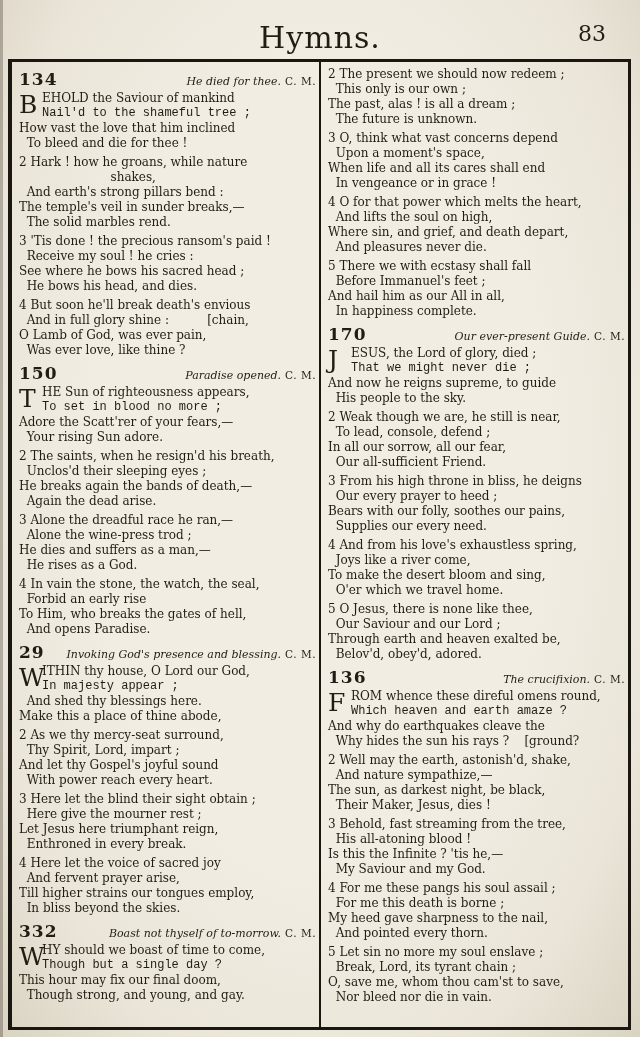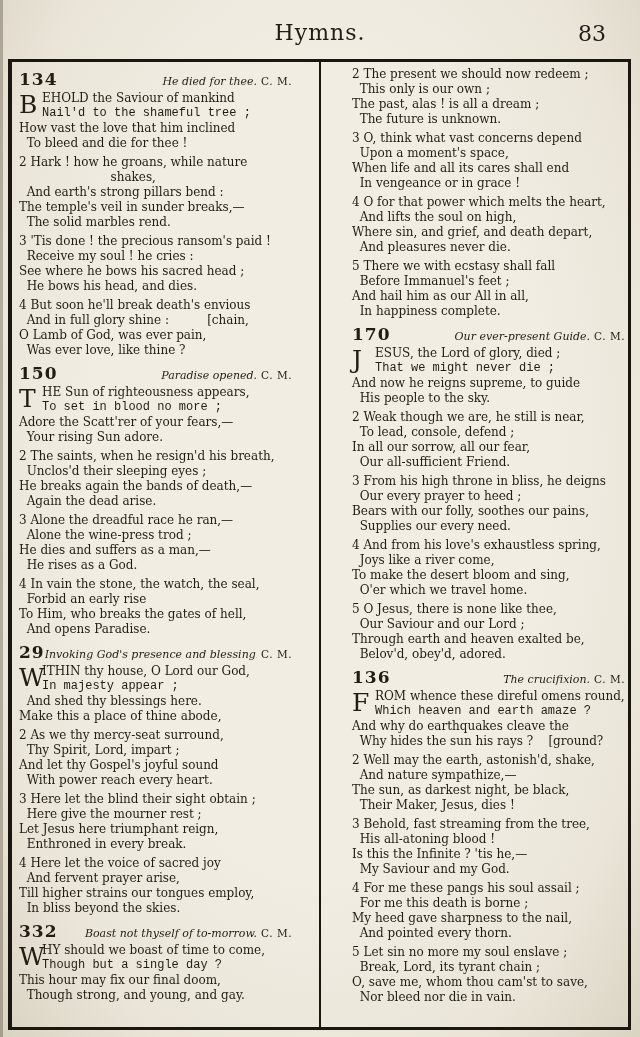--- a/index.html
+++ b/index.html
@@ -13,27 +13,27 @@
     background:radial-gradient(ellipse at 50% 45%, #f1ede3 50%, #eae5d8 78%, #d9d3c2 100%);
     color:#211d14;
   }
   .page::before{
     content:"";position:absolute;left:0;top:0;width:3px;height:100%;
     background:rgba(45,38,25,0.30);
   }
   .running-head{position:absolute;top:20px;left:0;width:100%;height:36px;}
   .head-title{
     position:absolute;left:50%;transform:translateX(-50%);
-    font-size:22px;letter-spacing:1px;
+    font-size:30px;letter-spacing:1px;
   }
   .page-num{position:absolute;right:34px;top:1px;font-size:22px;}
   .frame{
     position:absolute;left:8px;right:9px;top:59px;bottom:7px;
     border:3px solid #1a1610;border-left-width:4px;
-    display:flex;background:transparent;gap:24px;
+    display:flex;background:transparent;
   }
   .column{flex:1 1 0;min-width:0;padding:5px 3px 0 7px;overflow:hidden;}
   .col-divider{width:2px;background:#1a1610;}
   .hymn{margin:0 0 5px 0;}
   .hymn-head{display:flex;align-items:baseline;margin:2px 0 2px 0;}
   .hymn-number{font-weight:bold;font-size:17px;letter-spacing:1px;}
   .hymn-title{flex:1;text-align:right;font-style:italic;font-size:11px;white-space:nowrap;overflow:hidden;}
   .hymn-meter{font-size:10.5px;letter-spacing:0.5px;padding-left:4px;}
   .verse{margin:0 0 4px 0;}
   .line{white-space:pre;font-size:12px;line-height:15px;}

